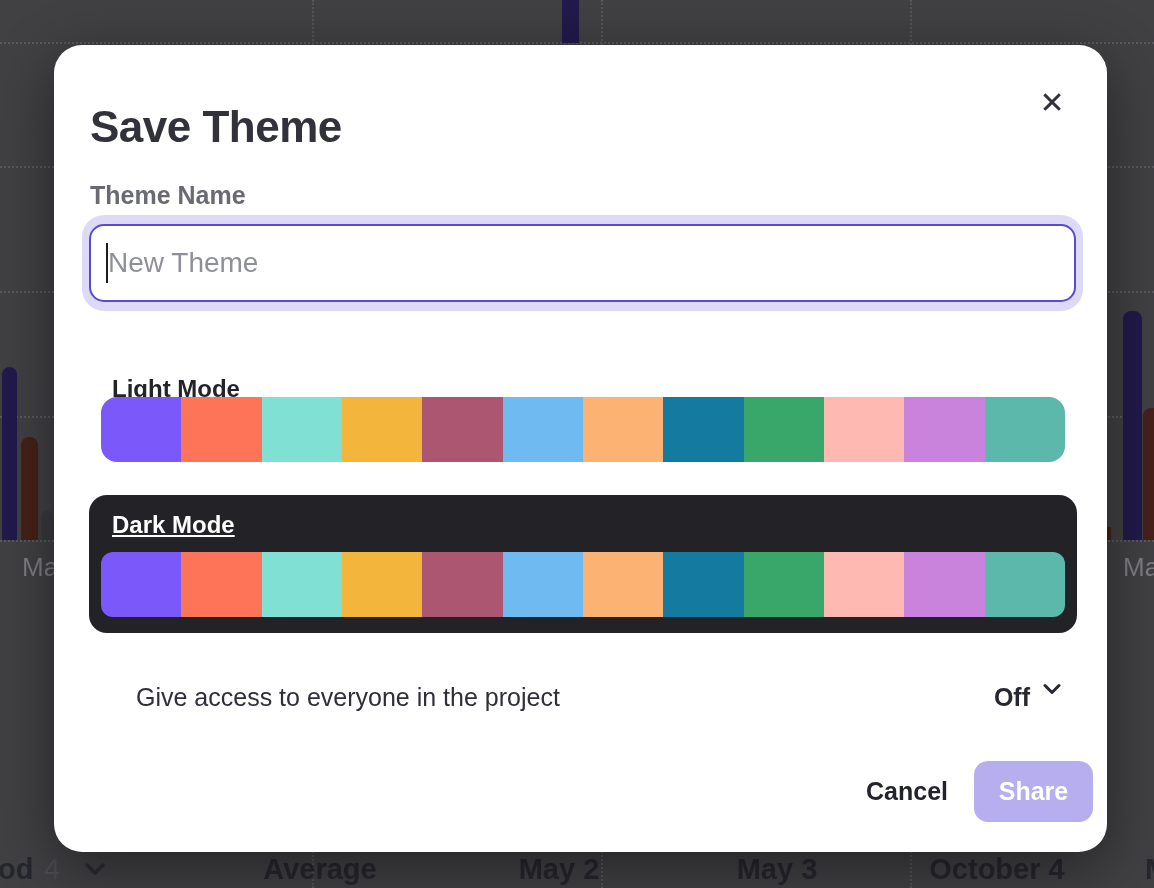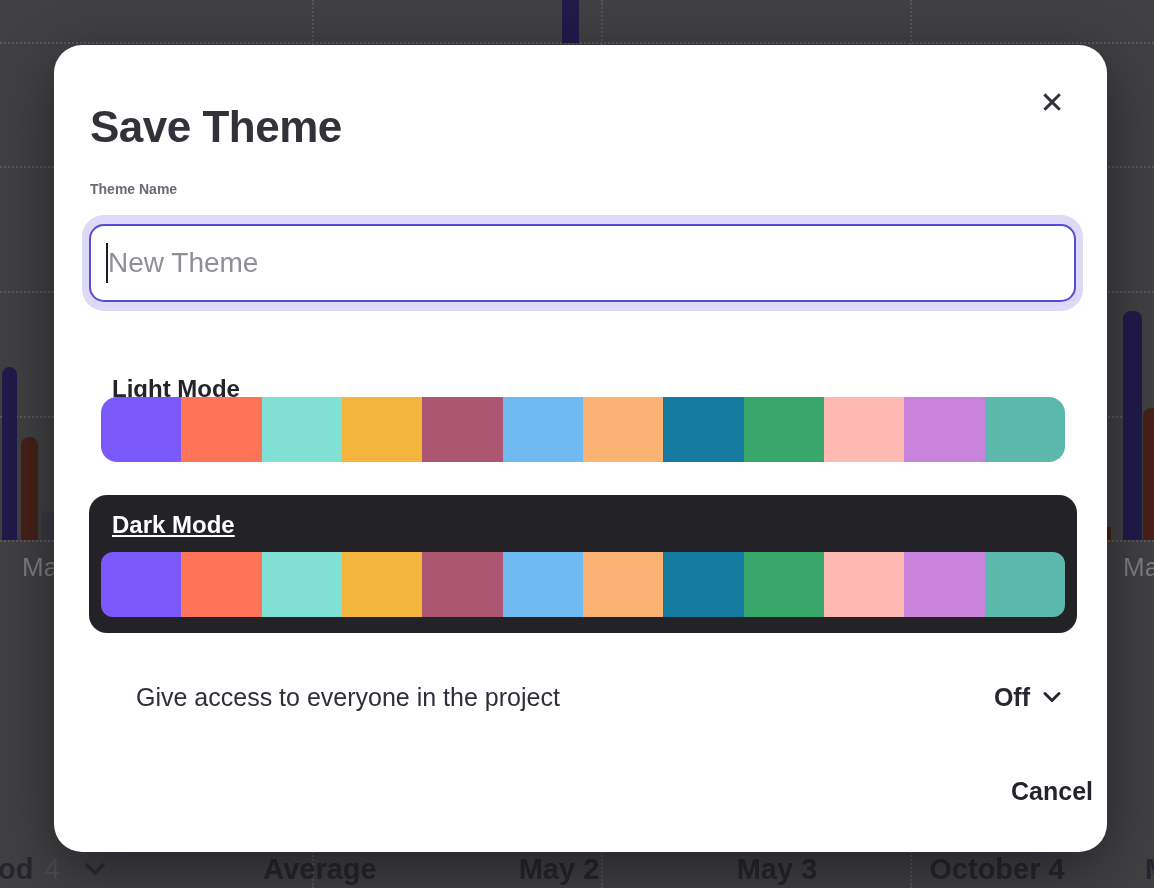--- a/index.html
+++ b/index.html
@@ -41,21 +41,21 @@
     line-height: 0; white-space: nowrap;
   }
   .close-btn {
     position: absolute; left: 976px; top: 36px; width: 44px; height: 44px;
     background: none; border: none; cursor: pointer;
     font-size: 30px; line-height: 44px; text-align: center; color: #32323B;
     font-family: "DejaVu Sans", sans-serif;
   }
   .field-label {
     position: absolute; left: 36px; top: 136px;
-    font-size: 14px; font-weight: 700; color: #6A6A74;
+    font-size: 25px; font-weight: 700; color: #6A6A74;
   }
   .input-ring {
     position: absolute; left: 28px; top: 170px; width: 1001px; height: 96px;
     background: var(--accent-ring, #DDD9F7); border-radius: 22px; padding: 9px 7px;
   }
   .input-box {
     position: relative; width: 100%; height: 100%;
     background: #fff; border: 2px solid var(--accent, #564CD4); border-radius: 15px;
     display: flex; align-items: center; overflow: hidden;
   }
@@ -81,21 +81,21 @@
   }
   .dark-label { position: absolute; left: 23px; top: 16px; color: #ffffff; text-decoration: underline; }
   .strip.dark { left: 12px; top: 57px; width: 964px; height: 65px; border-radius: 12px; }
 
   .access-row {
     position: absolute; left: 34px; top: 632px; width: 973px; height: 40px;
     display: flex; justify-content: space-between; align-items: center;
   }
   .access-text { font-size: 25px; color: #2F2F3A; margin-left: 48px; }
   .off-select {
-    display: flex; align-items: center; gap: 13px; cursor: pointer;
+    display: flex; align-items: flex-start; gap: 13px; cursor: pointer;
     background: none; border: none;
     font-family: "Liberation Sans", "DejaVu Sans", sans-serif;
     margin-left: 8px;
   }
   .off-value { font-size: 25px; font-weight: 700; color: #272730; }
 
   .footer {
     position: absolute; right: 14px; top: 716px; height: 61px;
     display: flex; align-items: center; gap: 26px;
   }
@@ -209,14 +209,15 @@
       <span>
         <svg width="18" height="12" viewBox="0 0 18 12" style="display:block">
             <polyline points="2,2.5 9,9.5 16,2.5" fill="none" stroke="#272730" stroke-width="3" stroke-linecap="round" stroke-linejoin="round"></polyline>
           </svg>
       </span>
     </button>
   </div>
 
   <div class="footer">
     <button class="cancel-btn">Cancel</button>
+    <button class="share-btn">Share</button>
   </div>
 </div>
 
 </body></html>

